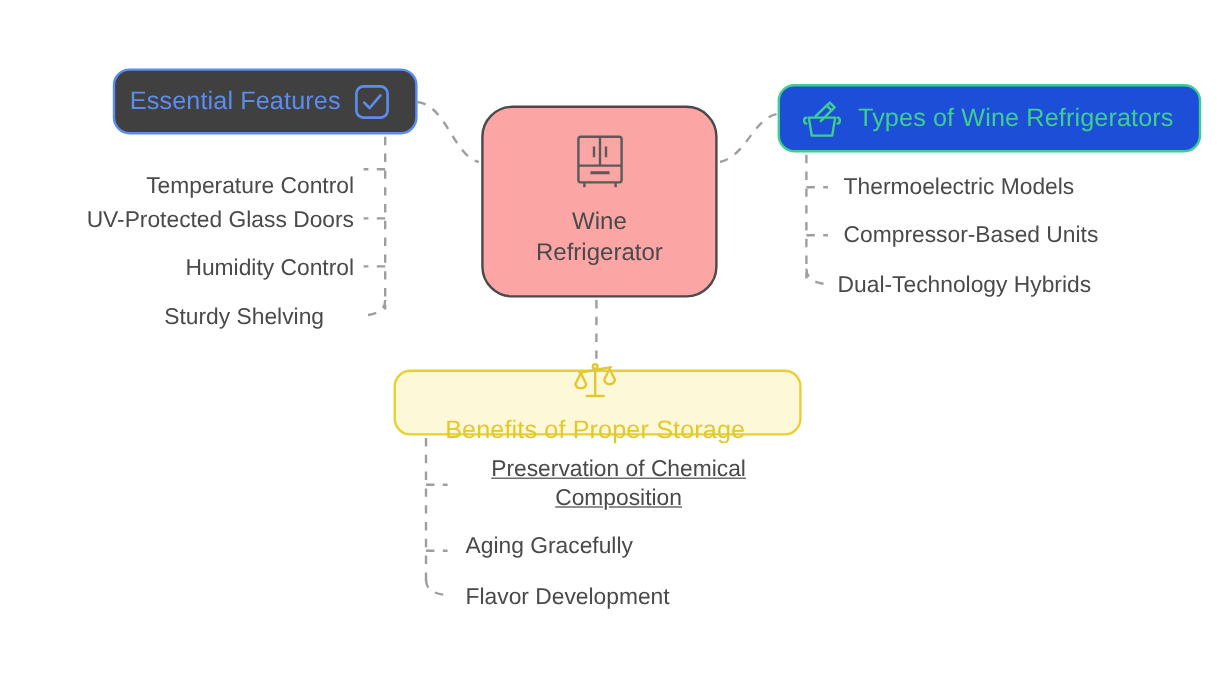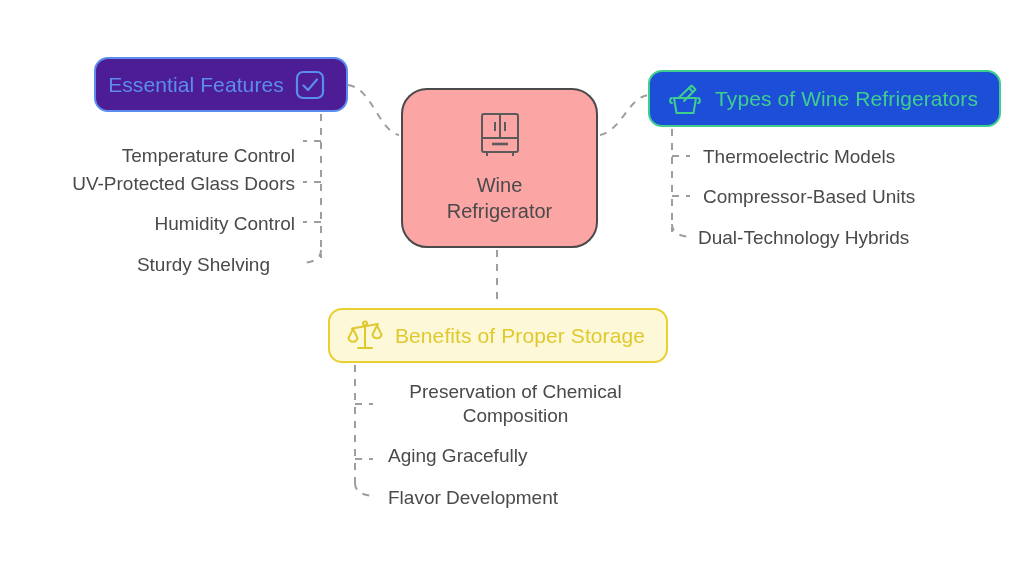--- a/index.html
+++ b/index.html
@@ -76,21 +76,21 @@
     margin-bottom: 12px;
   }
 
   
   #node-essential {
     left: 94px;
     top: 57px;
     width: 254px;
     height: 55px;
     border-color: #5b8def;
-    background: #4c1d95;
+    background: #404040;
     gap: 10px;
     padding: 0 14px 0 6px;
   }
   #node-essential .node-label { color: #5b8def; }
 
   
   #node-types {
     left: 648px;
     top: 70px;
     width: 353px;
@@ -105,20 +105,21 @@
   
   #node-benefits {
     left: 328px;
     top: 308px;
     width: 340px;
     height: 55px;
     border-color: #e8d033;
     background: #fdf8d7;
     gap: 12px;
     padding: 0 18px 0 14px;
+    flex-direction: column;
   }
   #node-benefits .node-label { color: #e0c92e; }
 
   .node-icon {
     display: inline-flex;
     align-items: center;
     justify-content: center;
     flex: 0 0 auto;
   }
 
@@ -139,21 +140,21 @@
   #leaf-uv              { right: 729px; top: 172px; }
   #leaf-humidity        { right: 729px; top: 212px; margin-left: 18px; }
   #leaf-sturdy          { right: 754px; top: 253px; }
 
   
   #leaf-thermoelectric  { left: 703px; top: 145px; }
   #leaf-compressor      { left: 703px; top: 185px; }
   #leaf-dual            { left: 661px; top: 226px; margin-left: 37px; }
 
   
-  #leaf-preservation    { left: 388px; top: 380px; width: 255px; }
+  #leaf-preservation    { left: 388px; top: 380px; width: 255px; text-decoration: underline; }
   #leaf-aging           { left: 388px; top: 444px; }
   #leaf-flavor          { left: 388px; top: 486px; }
 </style>
 </head>
 <body>
 
 <div id="canvas">
 
   <svg id="connectors" viewBox="0 0 1024 567" xmlns="http://www.w3.org/2000/svg">
     <g fill="none" stroke="#9e9e9e" stroke-width="2" stroke-dasharray="7 7" stroke-linecap="butt">

